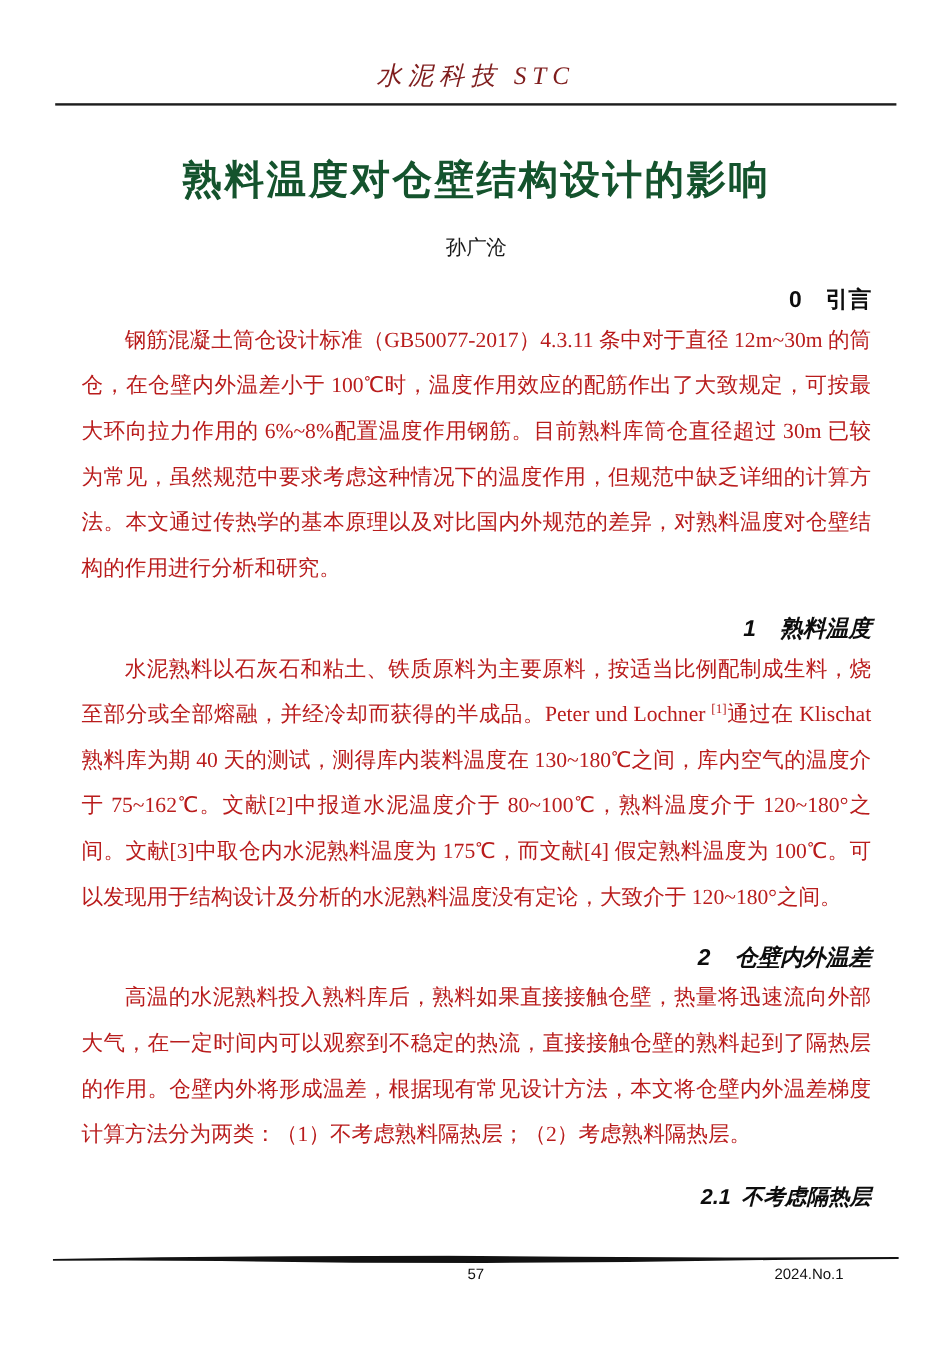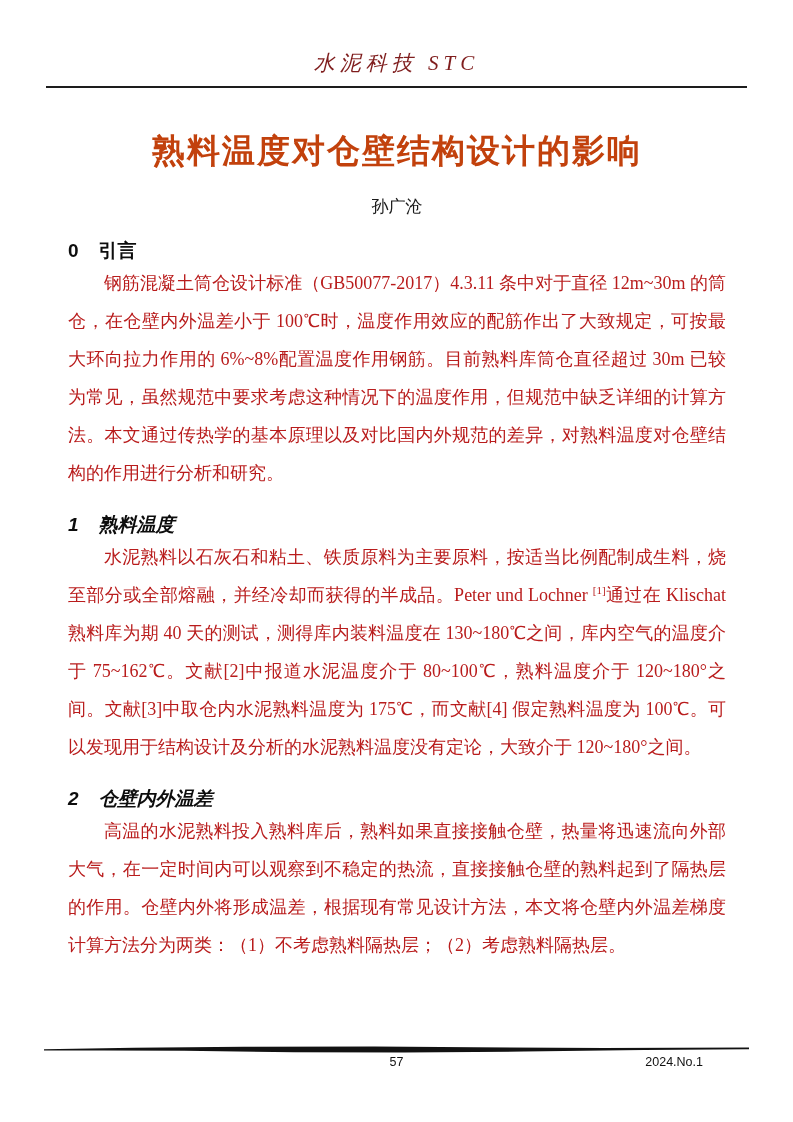--- a/index.html
+++ b/index.html
@@ -31,21 +31,21 @@
   
   main { margin: 0 67px 0 68px; }
 
   .article-title {
     margin-top: 43px;
     text-align: center;
     font-size: 33px;
     font-weight: bold;
     letter-spacing: 2px;
     line-height: 40px;
-    color: #c2410c;
+    color: #14532d;
   }
   .author-line {
     margin-top: 25px;
     text-align: center;
     font-size: 17px;
     line-height: 22px;
     color: #1a1a1a;
   }
   .affiliation-line {
     margin-top: 7px;
@@ -55,20 +55,21 @@
     color: #1a1a1a;
   }
 
   h2.sec-heading {
     font-family: "Liberation Sans", sans-serif;
     font-size: 19px;
     font-weight: bold;
     color: #0d0d0d;
     line-height: 26px;
     margin: 20px 0 0 0;
+    text-align: right;
   }
   h2.sub { font-size: 18px; }
   .sec-num { display: inline-block; margin-right: 20px; }
   .sec-num-tight { display: inline-block; margin-right: 9px; }
 
   p.body-par {
     margin: 0;
     font-size: 18px;
     line-height: 38px;
     text-align: justify;
@@ -126,20 +127,23 @@
     <h2 class="sec-heading h-gap">
       <span class="sec-num">1</span><span>熟料温度</span>
     </h2>
     <p class="body-par tight-top"><span>水泥熟料以石灰石和粘土、铁质原料为主要原料，按适当比例配制成生料，烧至部分或全部熔融，并经冷却而获得的半成品。Peter und Lochner </span><sup class="ref">[1]</sup><span>通过在 Klischat 熟料库为期 40 天的测试，测得库内装料温度在 130~180℃之间，库内空气的温度介于 75~162℃。文献[2]中报道水泥温度介于 80~100℃，熟料温度介于 120~180°之间。文献[3]中取仓内水泥熟料温度为 175℃，而文献[4] 假定熟料温度为 100℃。可以发现用于结构设计及分析的水泥熟料温度没有定论，大致介于 120~180°之间。</span></p>
 
     <h2 class="sec-heading h-gap">
       <span class="sec-num">2</span><span>仓壁内外温差</span>
     </h2>
     <p class="body-par tight-top">高温的水泥熟料投入熟料库后，熟料如果直接接触仓壁，热量将迅速流向外部大气，在一定时间内可以观察到不稳定的热流，直接接触仓壁的熟料起到了隔热层的作用。仓壁内外将形成温差，根据现有常见设计方法，本文将仓壁内外温差梯度计算方法分为两类：（1）不考虑熟料隔热层；（2）考虑熟料隔热层。</p>
 
+    <h2 class="sec-heading sub h-gap">
+      <span class="sec-num-tight">2.1</span><span>不考虑隔热层</span>
+    </h2>
 
   </main>
 
   <footer class="page-footer">
     <div class="footer-rule">
       <svg width="705" height="8" viewBox="0 0 705 8" aria-hidden="true">
         <polygon fill="#121212" points="0,3.2 90,1.8 200,0.8 330,0.5 430,1.2 560,2 705,1.6 705,3.2 600,4 480,5.6 360,6.5 250,6.2 140,4.8 60,4.4 0,4.6"></polygon>
       </svg>
     </div>
     <div class="footer-meta">

